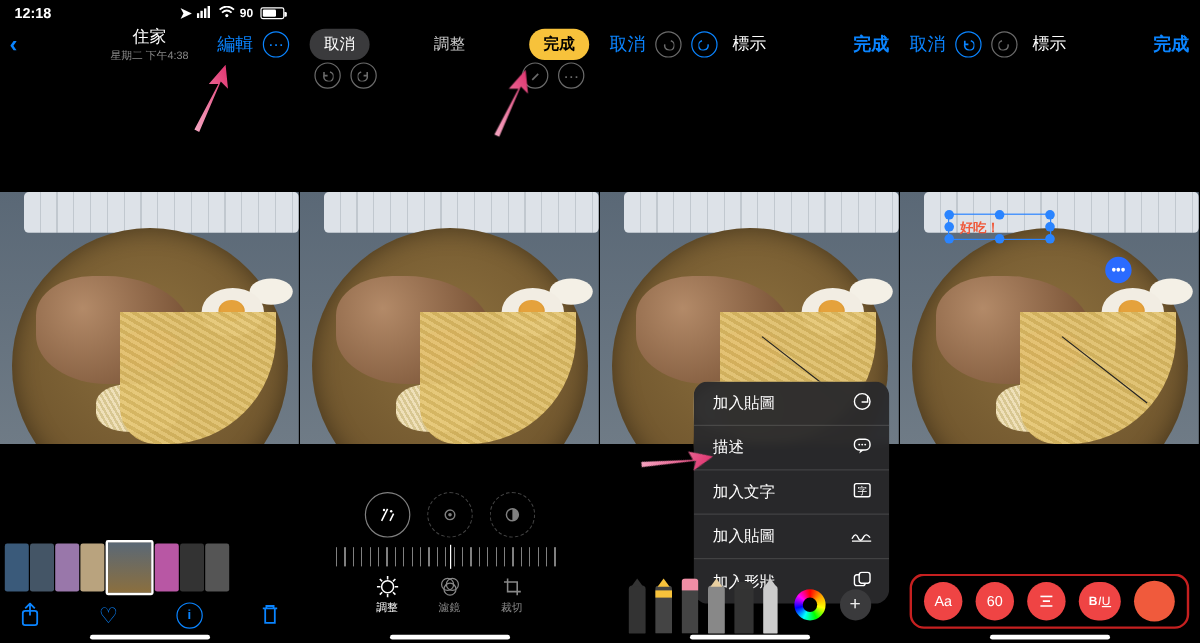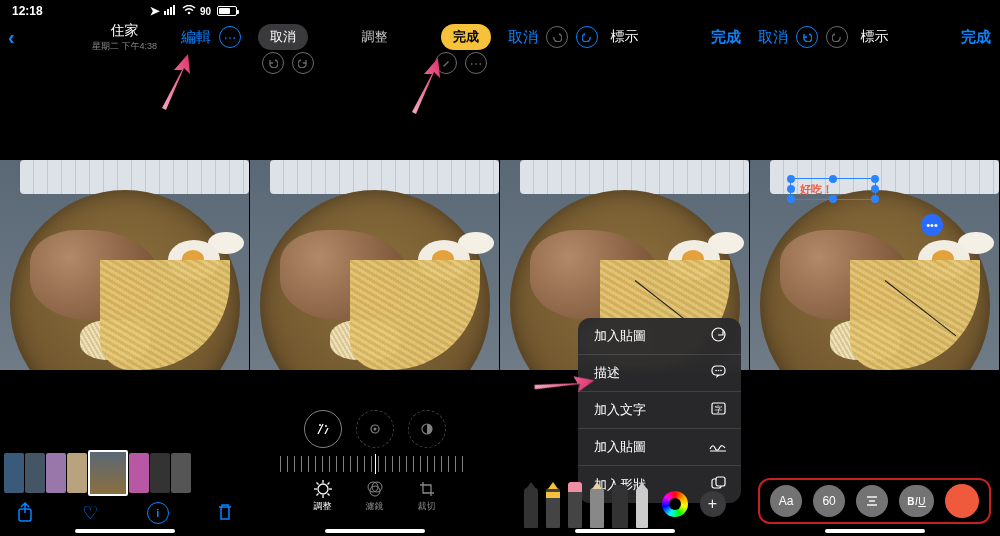--- a/index.html
+++ b/index.html
@@ -268,21 +268,21 @@
     width:22px; height:22px; background:#2a6bff; border-radius:50%;
     display:flex; align-items:center; justify-content:center; font-size:11px;
   }
   .text-toolbar {
     position: absolute; left: 8px; right: 8px; bottom: 12px; height: 46px;
     border: 2px solid #c62020; border-radius: 12px;
     display: flex; align-items: center; justify-content: space-between;
     padding: 0 10px; background: rgba(0,0,0,0.5);
   }
   .tb-chip {
-    min-width: 32px; height: 32px; border-radius: 16px; background: #737373;
+    min-width: 32px; height: 32px; border-radius: 16px; background: #ef4444;
     display: flex; align-items: center; justify-content: center;
     font-size: 12px; color: #fff; padding:0 8px;
   }
   .color-dot {
     width: 34px; height: 34px; border-radius: 50%; background: #f05a3c;
   }
 </style>
 </head>
 <body>
 

